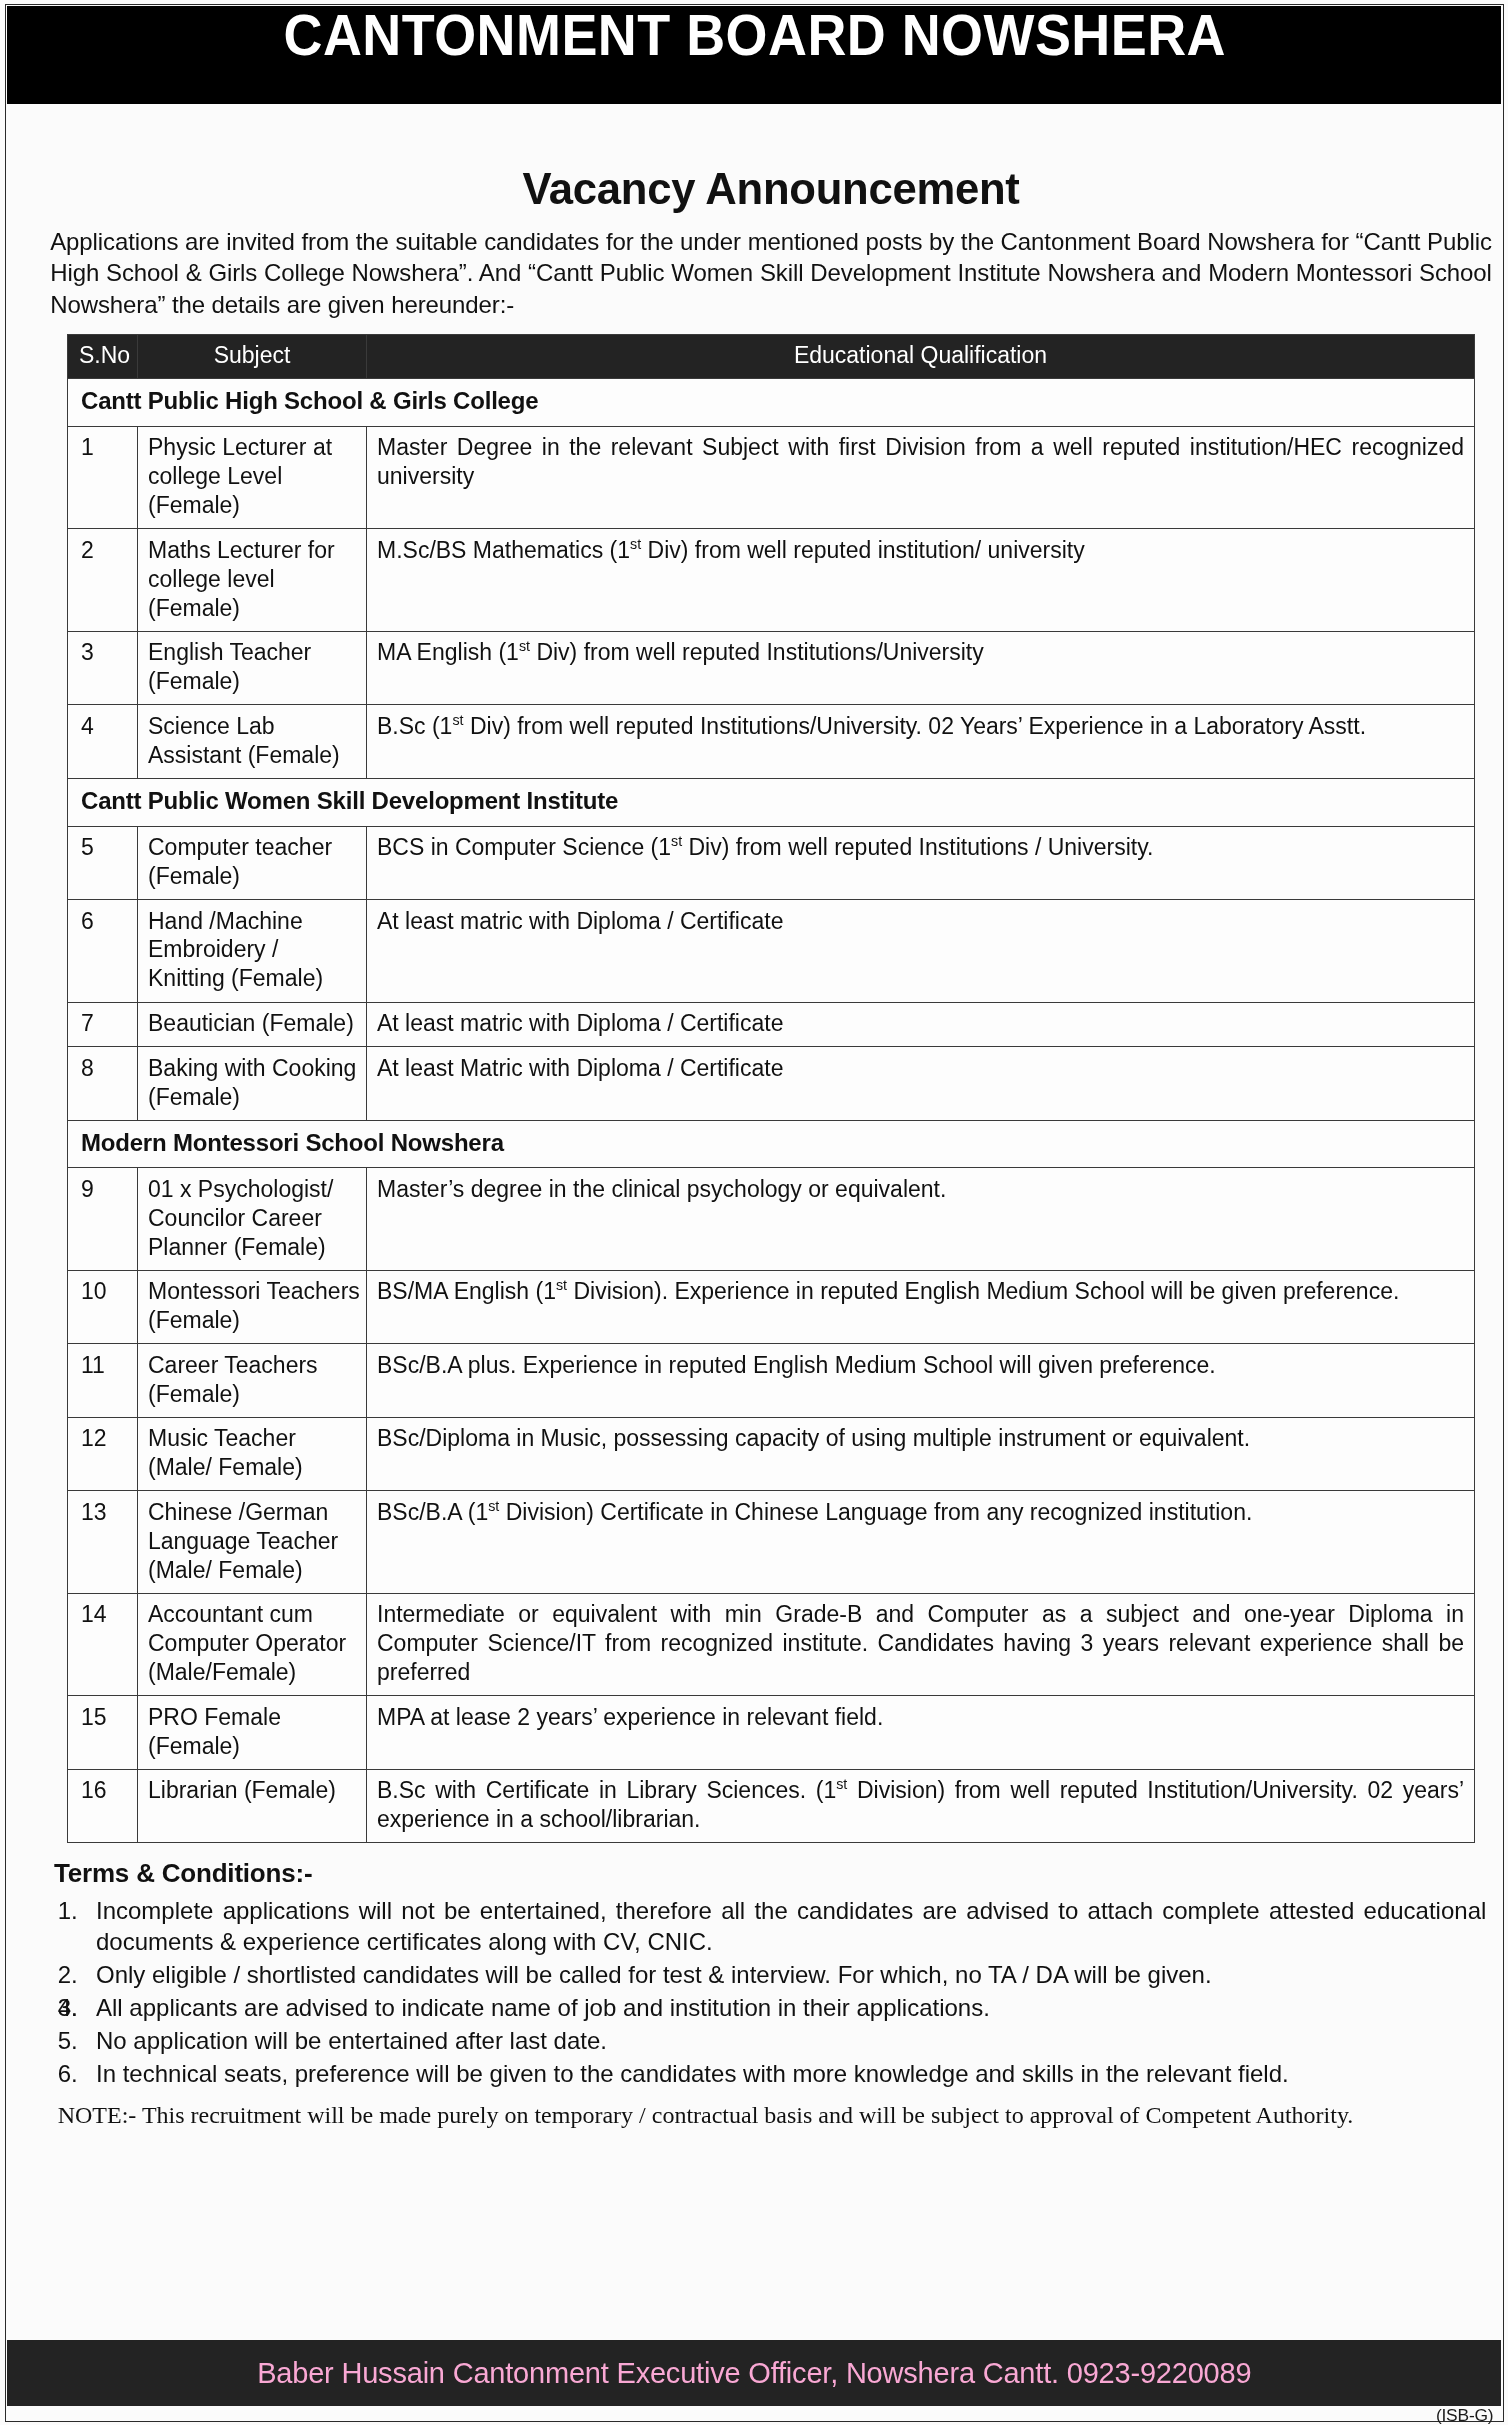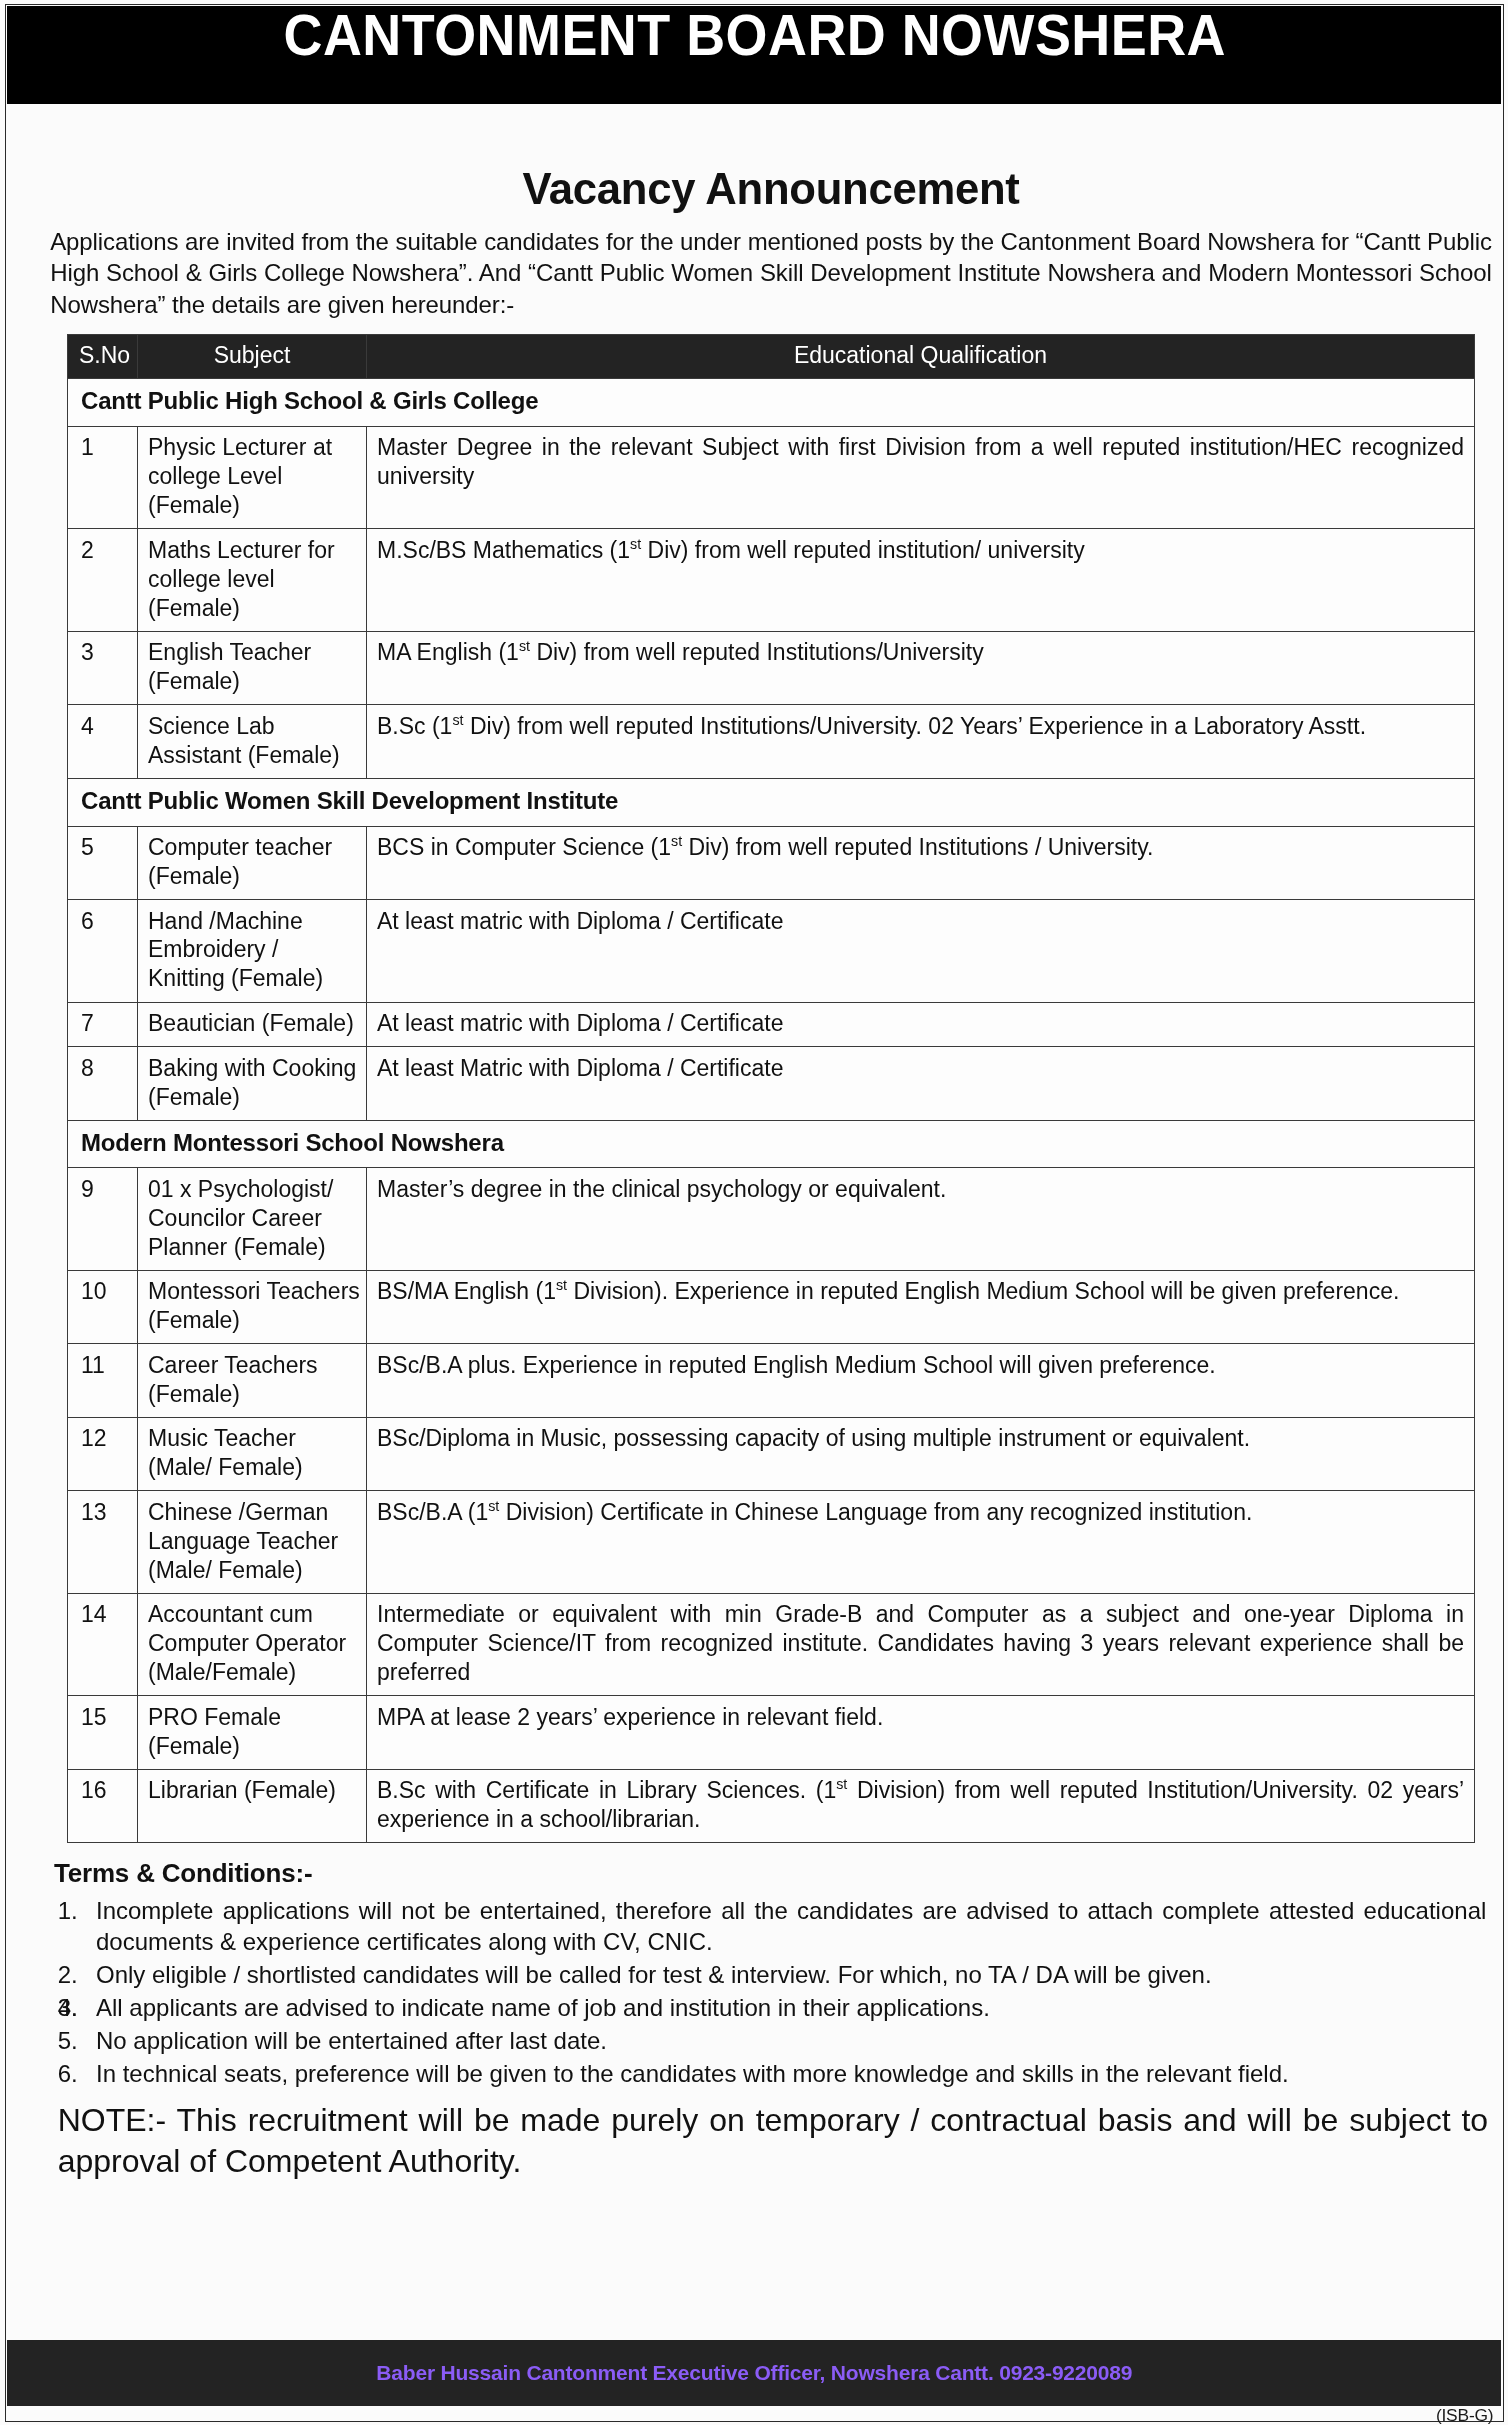--- a/index.html
+++ b/index.html
@@ -164,44 +164,45 @@
     padding-right: 5.5px;
   }
   .terms-list li .num {
     position: absolute;
     left: 3.7px;
     top: 0;
     width: 31px;
     text-align: left;
   }
   .note {
-    font-size: 32px;
+    font-size: 24px;
     line-height: 1.30;
     margin: 11px 3.7px 0 3.7px;
     text-align: justify;
     text-justify: inter-word;
+    font-family: Liberation Serif, serif;
   }
 
   
   .bottom-banner {
     position: absolute;
     left: 7.3px;
     top: 2340px;
     width: 1494px;
     height: 66px;
     background: #232323;
     display: flex;
     align-items: center;
     justify-content: center;
     box-sizing: border-box;
   }
   .bottom-banner-text {
-    color: #8b5cf6;
-    font-size: 21px;
-    font-weight: bold;
+    color: #f9a8d4;
+    font-size: 29px;
+    font-weight: normal;
     white-space: nowrap;
     letter-spacing: -0.2px;
   }
   .issue-code {
     position: absolute;
     right: 14.6px;
     top: 2405px;
     font-size: 17.4px;
     color: #1b1b1b;
     letter-spacing: -0.2px;

